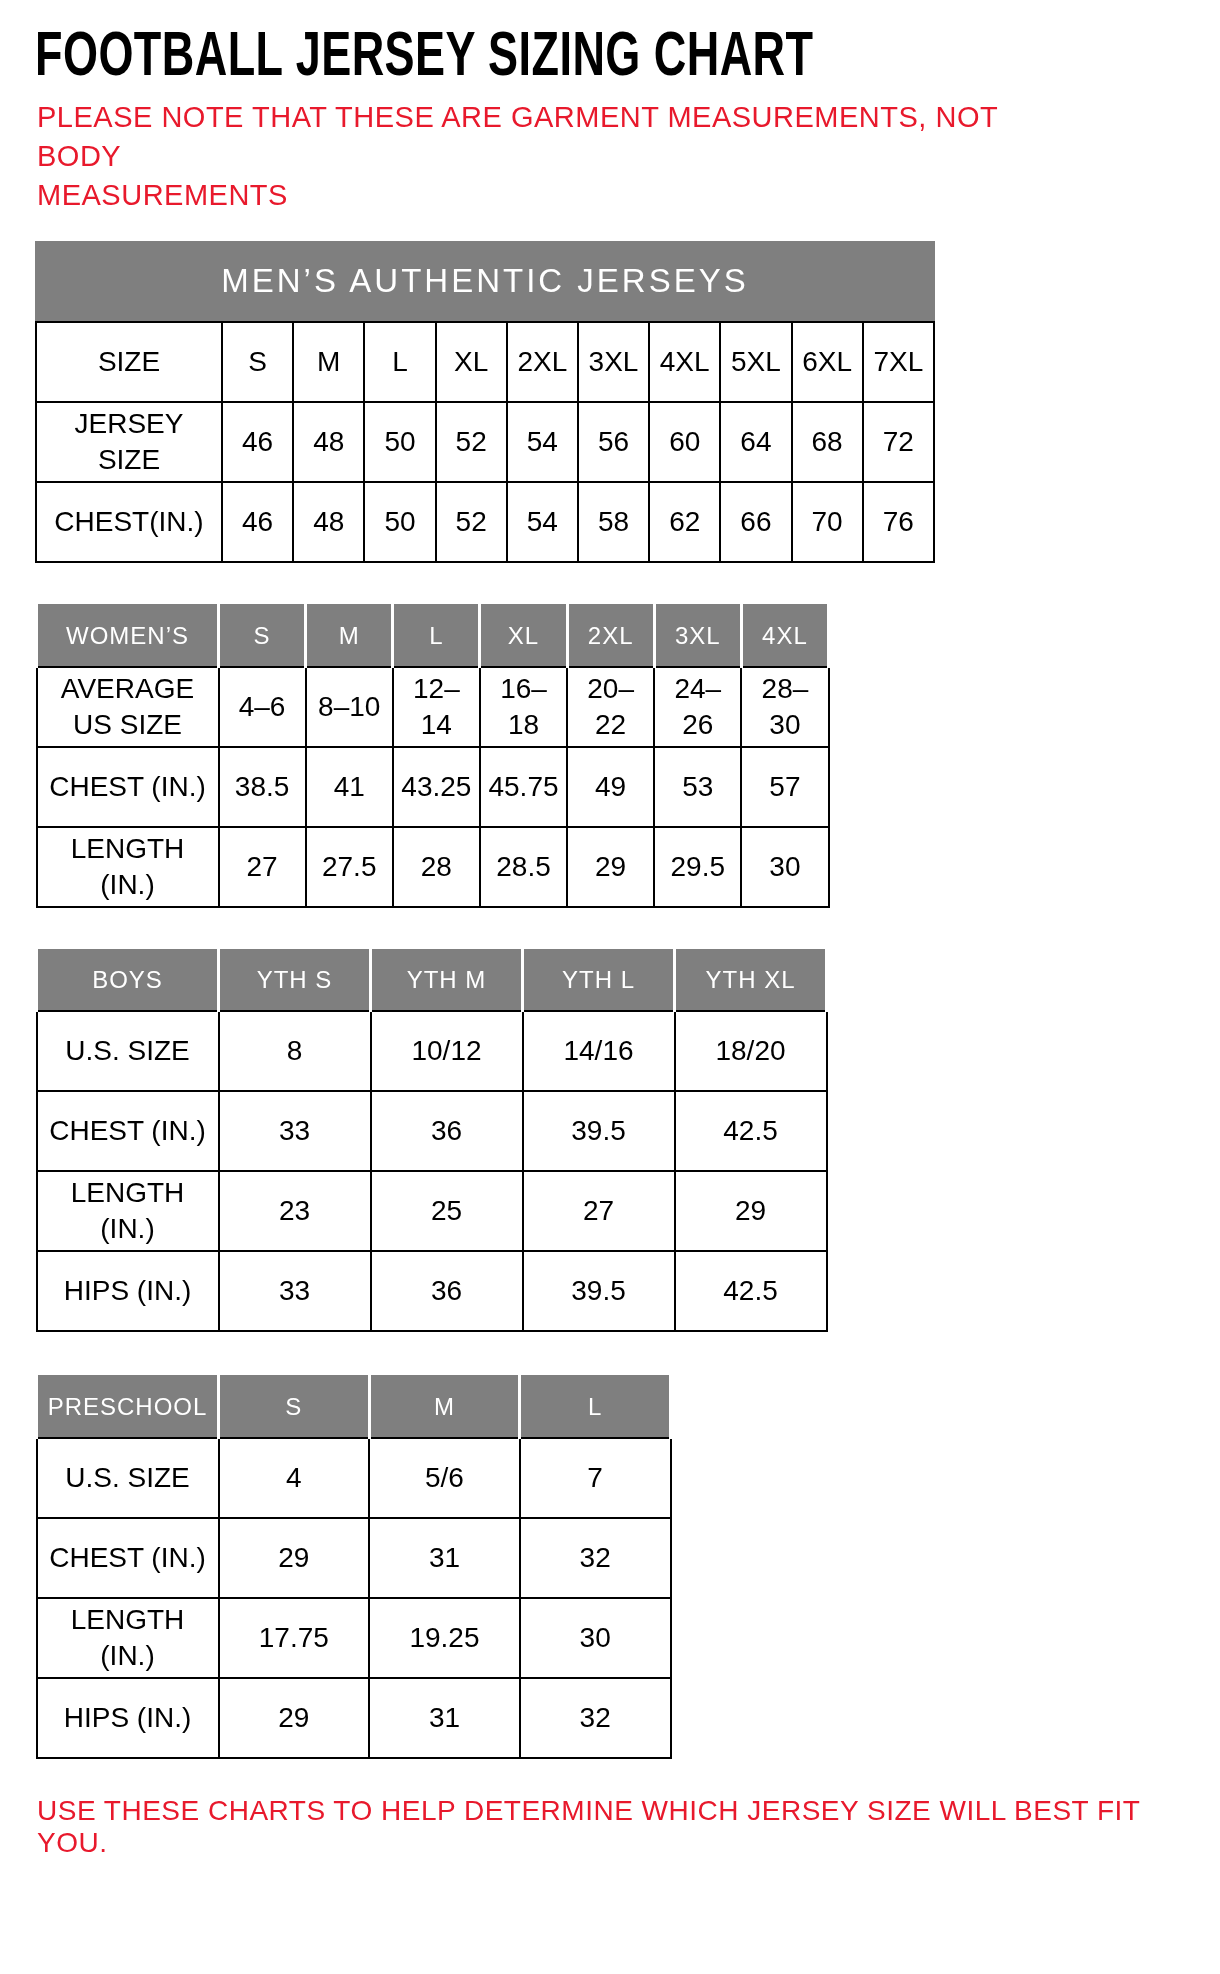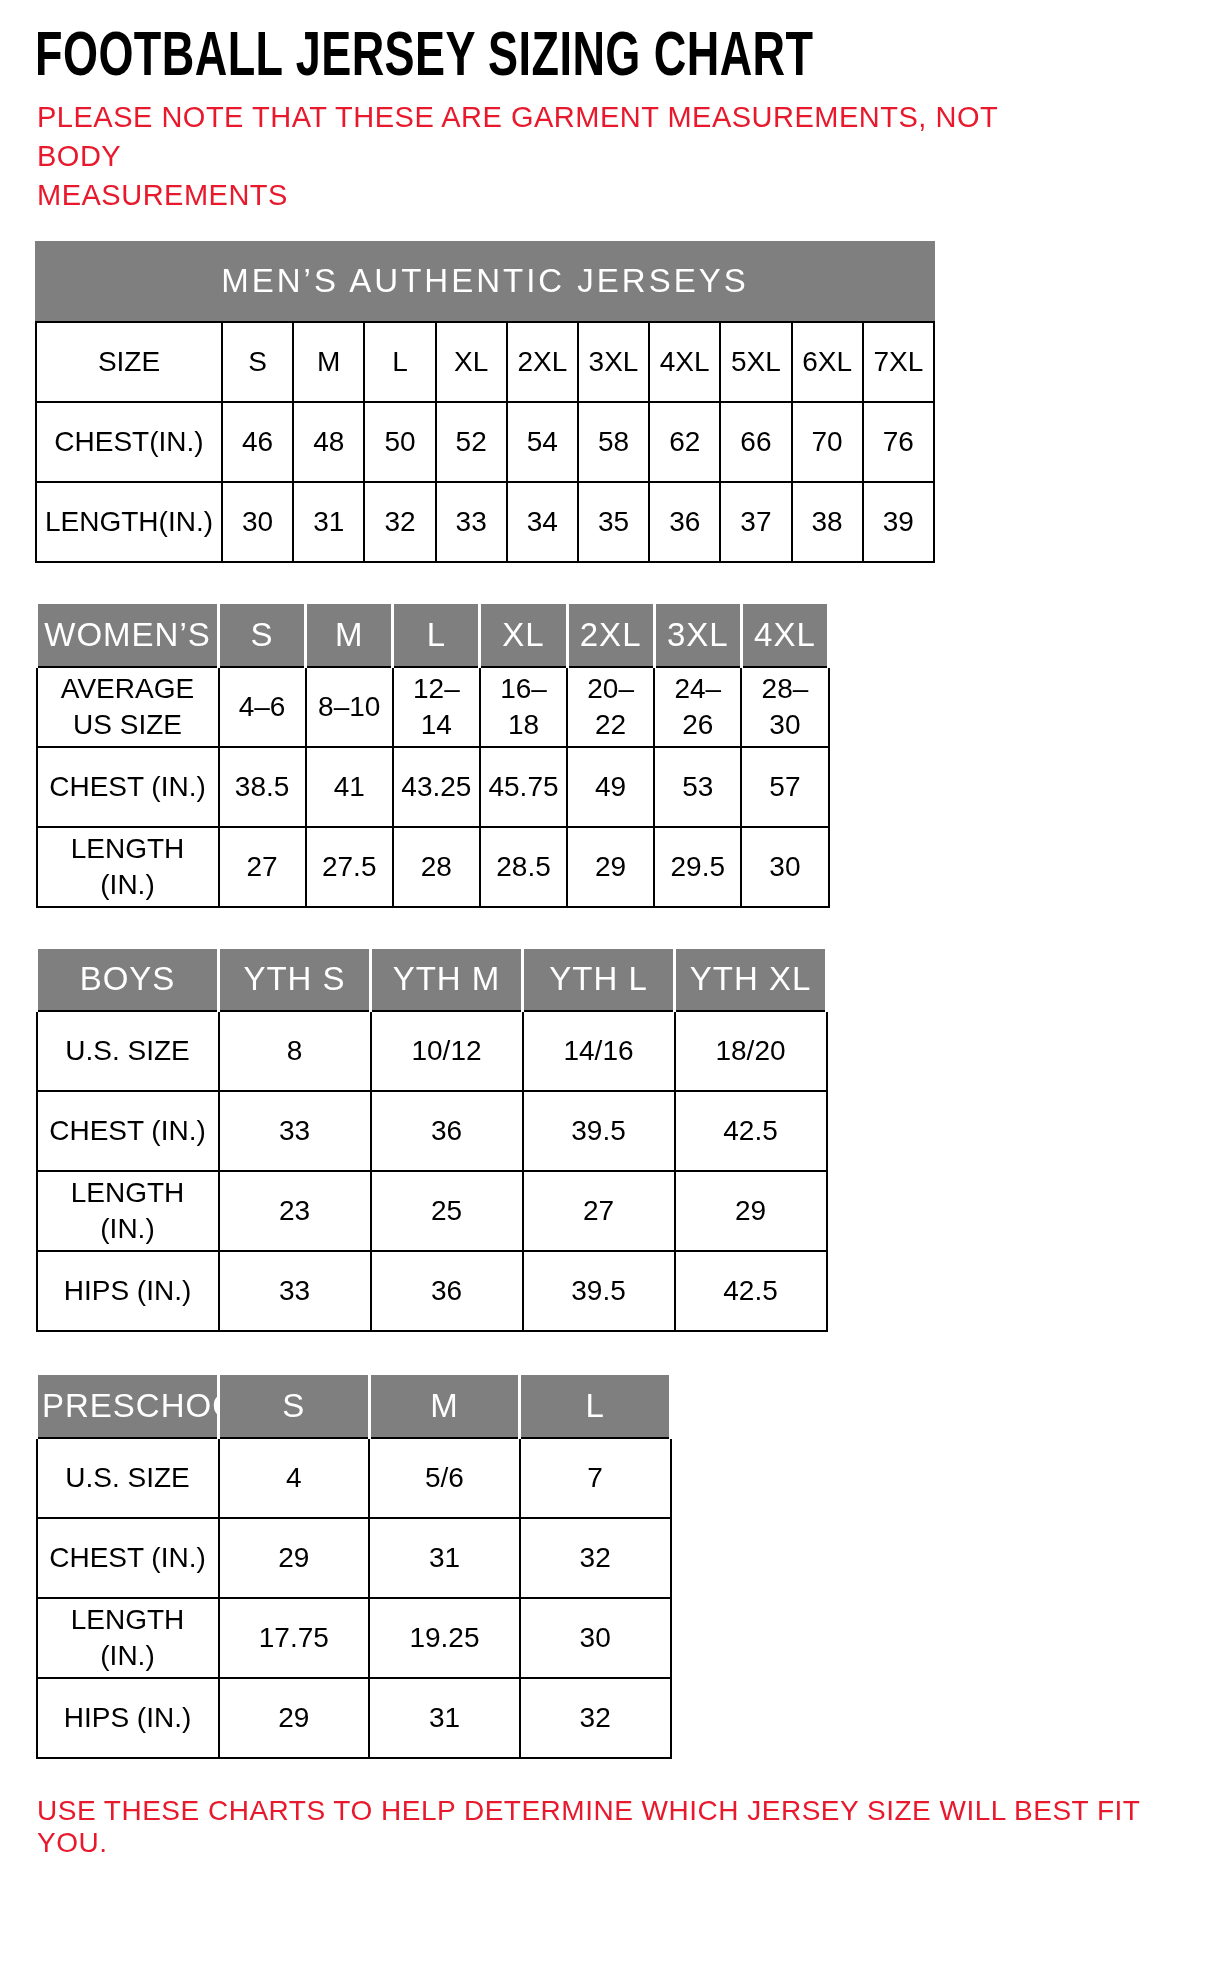--- a/index.html
+++ b/index.html
@@ -58,21 +58,21 @@
     vertical-align: middle;
     white-space: pre-line;
     line-height: 1.3;
     overflow: hidden;
   }
   table.tbl tr.header-row td {
     background: var(--gray, #7f7f7f);
     color: #fff;
     border: 3px solid #fff;
     border-bottom: 2px solid #000;
-    font-size: 33px;
+    font-size: 24px;
     letter-spacing: 1px;
     height: 64px;
   }
   .t-mens { width: 900px; padding-left: 48px; }
   .t-mens td { height: 82px; }
   .t-mens td:first-child { width: 186px; }
 
   .t-womens { width: 795px; margin-top: 38px; }
   .t-womens td:first-child { width: 182px; }
 
@@ -111,45 +111,45 @@
           <td>L</td>
           <td>XL</td>
           <td>2XL</td>
           <td>3XL</td>
           <td>4XL</td>
           <td>5XL</td>
           <td>6XL</td>
           <td>7XL</td>
         </tr>
         <tr>
+          <td>JERSEY SIZE</td>
+          <td>46</td>
+          <td>48</td>
+          <td>50</td>
+          <td>52</td>
+          <td>54</td>
+          <td>56</td>
+          <td>60</td>
+          <td>64</td>
+          <td>68</td>
+          <td>72</td>
+        </tr>
+        <tr>
           <td>CHEST(IN.)</td>
           <td>46</td>
           <td>48</td>
           <td>50</td>
           <td>52</td>
           <td>54</td>
           <td>58</td>
           <td>62</td>
           <td>66</td>
           <td>70</td>
           <td>76</td>
         </tr>
-        <tr>
-          <td>LENGTH(IN.)</td>
-          <td>30</td>
-          <td>31</td>
-          <td>32</td>
-          <td>33</td>
-          <td>34</td>
-          <td>35</td>
-          <td>36</td>
-          <td>37</td>
-          <td>38</td>
-          <td>39</td>
-        </tr>
       </tbody>
     </table>
 
   <table class="tbl t-womens">
       <tbody>
         <tr class="header-row">
           <td>WOMEN’S</td>
           <td>S</td>
           <td>M</td>
           <td>L</td>

